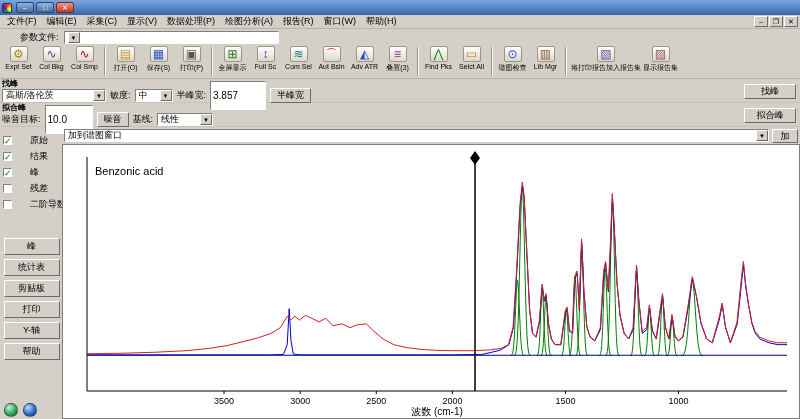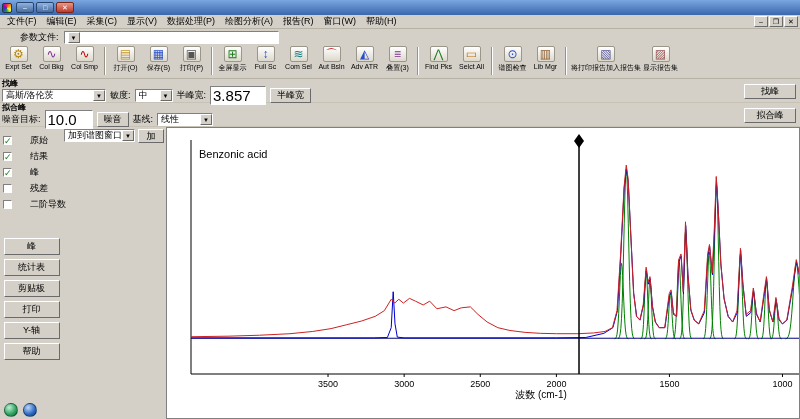--- a/index.html
+++ b/index.html
@@ -26,35 +26,35 @@
   
   .toolbar{height:34px;display:flex;align-items:flex-start;padding:1px 2px;border-bottom:1px solid #b6b2a6}
   .tb-item{display:flex;flex-direction:column;align-items:center;min-width:33px;padding:0 1px}
   .tb-icon{width:18px;height:16px;border:1px solid #9a968a;border-radius:2px;background:linear-gradient(#ffffff,#dcd8cc);font-size:12px;line-height:14px;text-align:center}
   .tb-label{font-size:7px;white-space:nowrap;margin-top:1px}
   .tb-sep{width:0;height:28px;border-left:1px solid #989484;border-right:1px solid #fff;margin:1px 3px}
   
   .section{height:24px;position:relative;padding:0 2px;border-bottom:1px solid #c6c2b6}
   .sec-label{font-size:8px;height:9px;line-height:9px;font-weight:bold}
   .sec-controls{display:flex;align-items:center;gap:4px;height:15px}
-  .field{background:#fff;border:1px solid;border-color:#808080 #fff #fff #808080;height:19px;font-size:15px;padding:0 2px}
+  .field{background:#fff;border:1px solid;border-color:#808080 #fff #fff #808080;height:29px;font-size:10px;padding:0 2px}
   .btn{background:#d4d0c8;border:1px solid;border-color:#fff #6a6a6a #6a6a6a #fff;font-size:9px;height:15px;padding:0 6px;white-space:nowrap}
   .action-btn{position:absolute;right:4px;top:5px;width:52px;text-align:center}
   
   .main{position:absolute;top:127px;left:0;right:0;bottom:0;display:flex}
   .sidebar{width:62px;padding:5px 2px 0 3px;flex:none}
   .cb-row{display:flex;align-items:center;gap:18px;height:16px}
   .cb-box{width:9px;height:9px;background:#fff;border:1px solid;border-color:#808080 #fff #fff #808080;font-size:9px;line-height:8px;color:#1a7a1a;text-align:center;flex:none}
   .cb-row .cb-box::after{content:""}
   .cb-row.checked .cb-box::after{content:"✓"}
   .cb-label{font-size:9px;white-space:nowrap}
   .sb-btns{margin-top:26px;display:flex;flex-direction:column;gap:4px;align-items:center}
   .sb-btn{width:56px;height:17px}
   
-  .chartpanel{flex:1;display:flex;flex-direction:row;min-width:0}
+  .chartpanel{flex:1;display:flex;flex-direction:column;min-width:0}
   .chartbar{height:17px;display:flex;align-items:center;gap:3px;padding:1px 2px}
   .chartbar .combo{flex:1}
   .add-btn{width:26px;height:14px;font-size:9px;flex:none}
   .plot{flex:1;background:#fff;border:1px solid #808080;overflow:hidden}
   svg{display:block}
   
   .taskicons{position:absolute;left:4px;bottom:2px;display:flex;gap:5px}
   .ticon{width:14px;height:14px;border-radius:50%;border:1px solid rgba(0,0,0,.35)}
   .ticon.green{background:radial-gradient(circle at 35% 30%,#bdf0d8,#2aa05a 60%,#116436)}
   .ticon.blue{background:radial-gradient(circle at 35% 30%,#bcd8f8,#2a66c0 60%,#123c78)}

